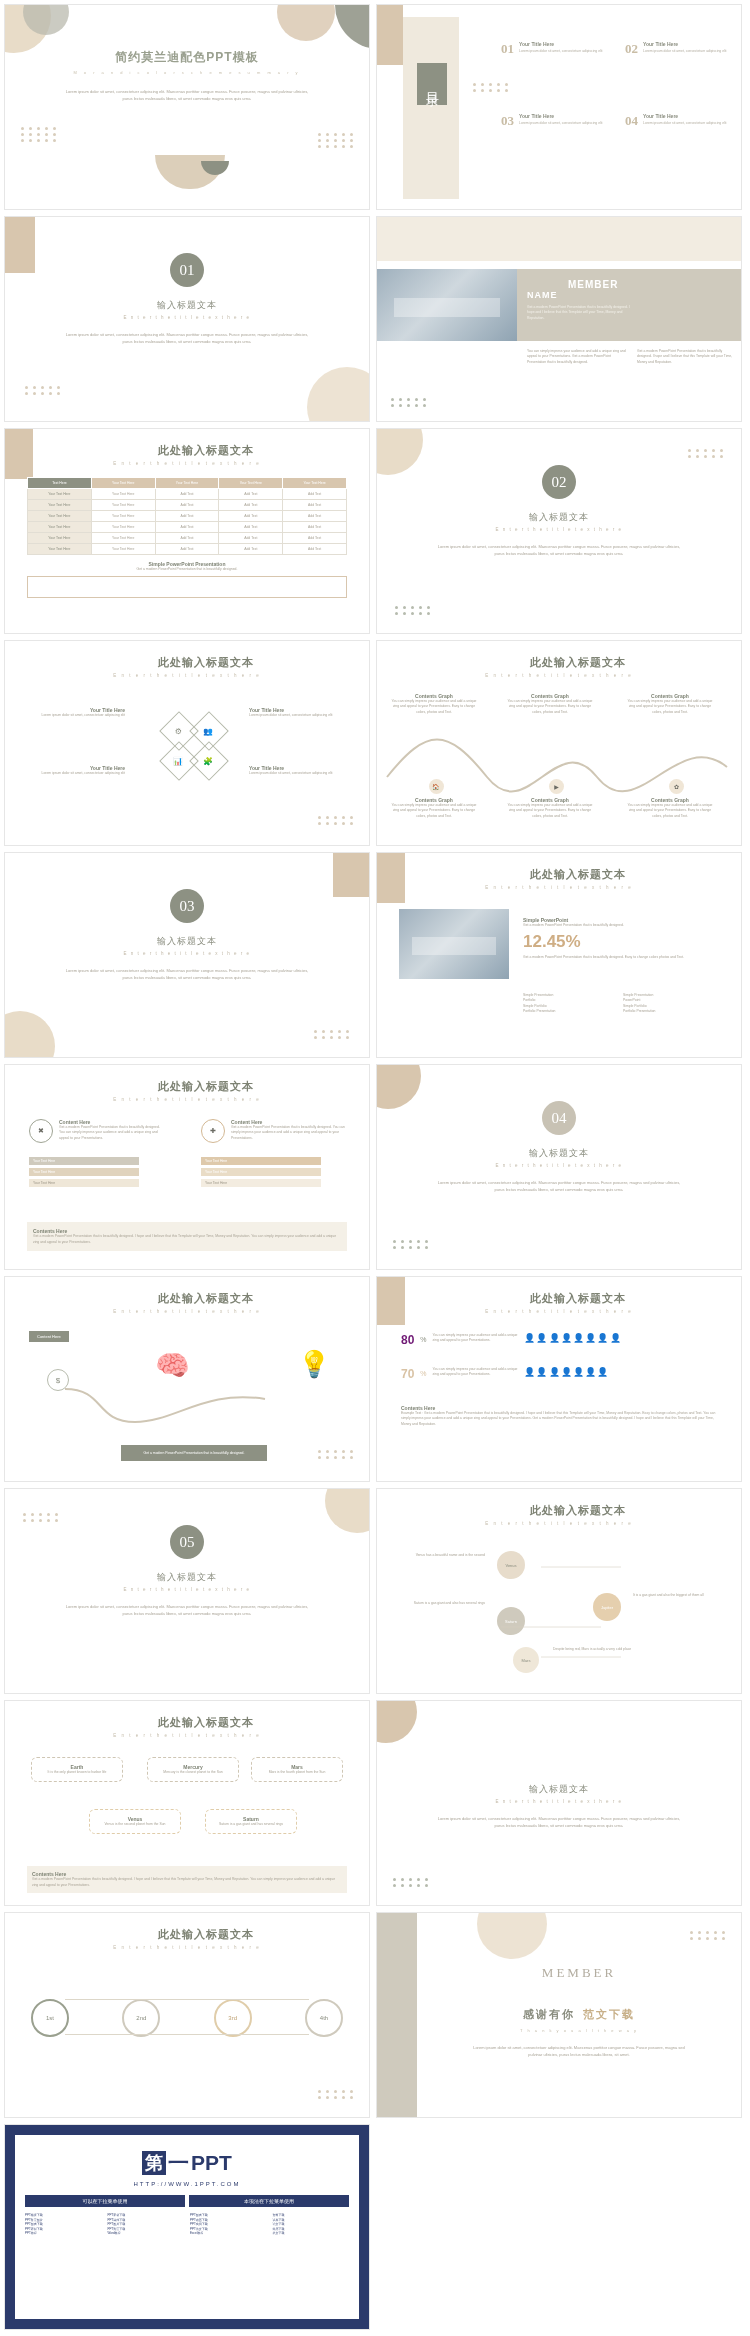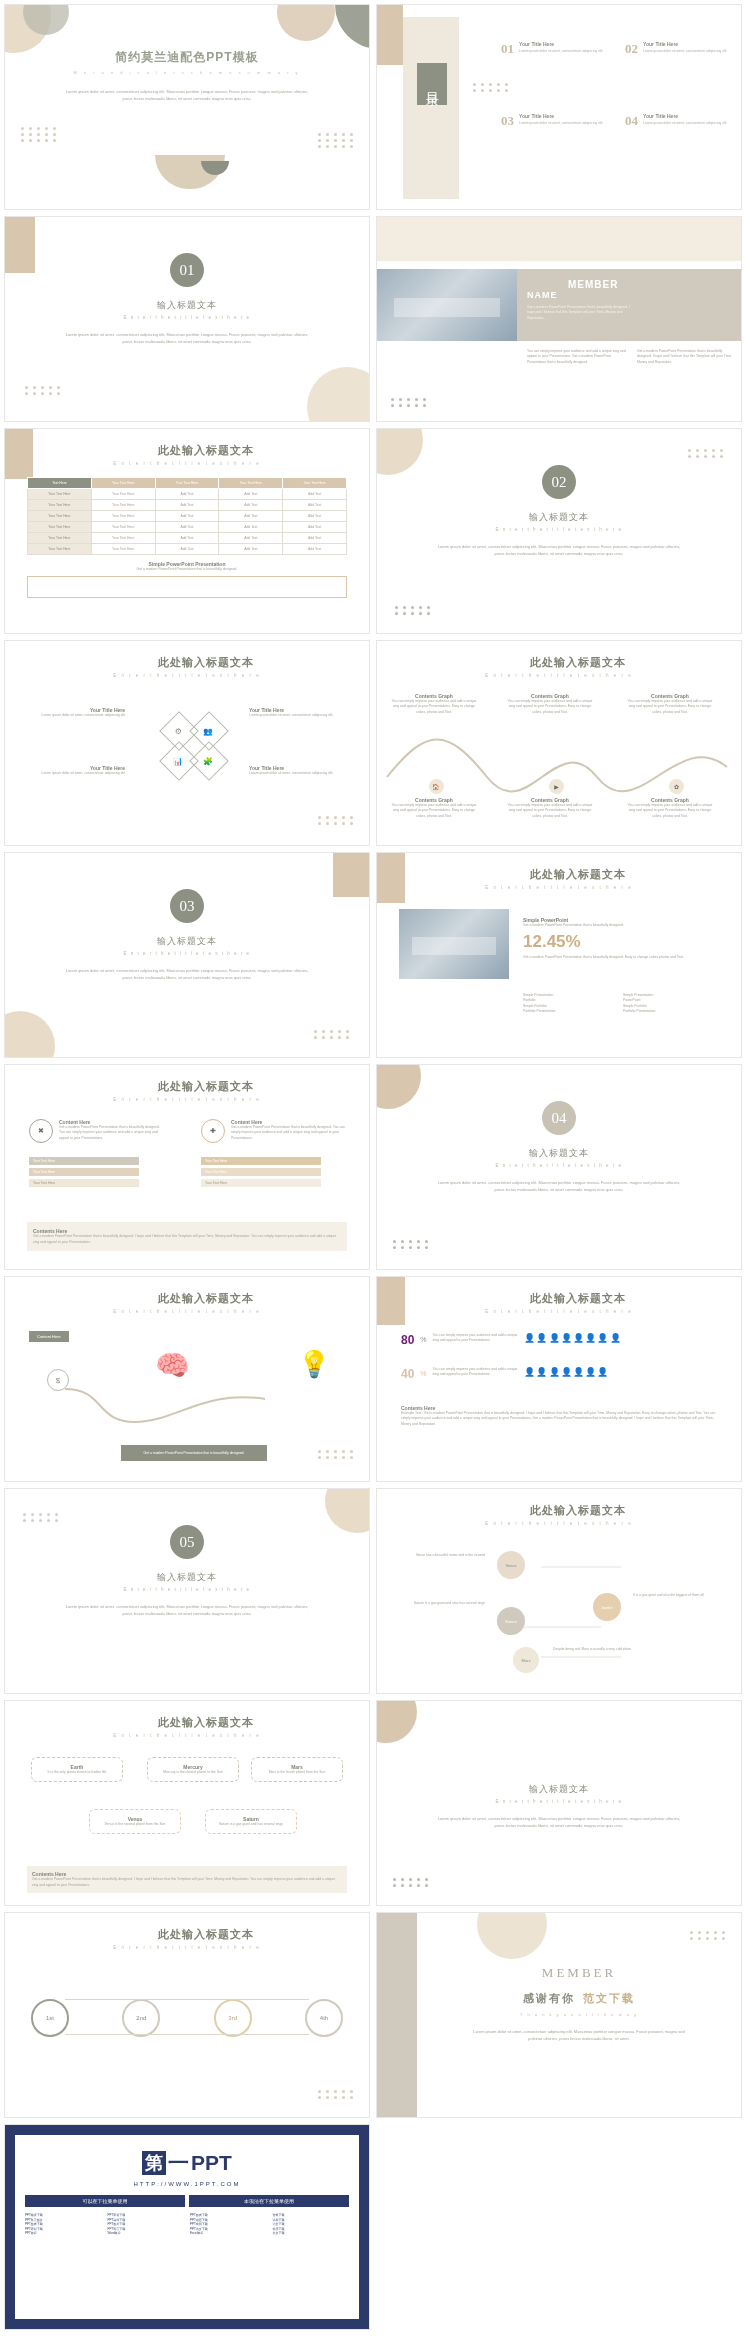--- a/index.html
+++ b/index.html
@@ -514,21 +514,21 @@
     <div class="qtr tan" style="left:0;top:0;width:28px;height:48px;"></div>
     <div class="title-cn" style="padding-top:14px;">此处输入标题文本</div>
     <div class="title-en">E n t e r   t h e   t i t l e   t e x t   h e r e</div>
     <div style="position:absolute;left:24px;top:56px;display:flex;align-items:flex-start;gap:6px;">
       <div style="font-size:12px;color:#701a75;font-weight:bold;">80</div>
       <div style="font-size:7px;color:#8d9183;margin-top:3px;">%</div>
       <div class="tiny" style="width:86px;">You can simply impress your audience and add a unique zing and appeal to your Presentations.</div>
       <div class="ppl" style="color:#9aa08f;">👤👤👤👤👤👤👤👤</div>
     </div>
     <div style="position:absolute;left:24px;top:90px;display:flex;align-items:flex-start;gap:6px;">
-      <div style="font-size:12px;color:#d9c3a5;font-weight:bold;">40</div>
+      <div style="font-size:12px;color:#d9c3a5;font-weight:bold;">70</div>
       <div style="font-size:7px;color:#d9c3a5;margin-top:3px;">%</div>
       <div class="tiny" style="width:86px;">You can simply impress your audience and add a unique zing and appeal to your Presentations.</div>
       <div class="ppl" style="color:#dcc8ac;">👤👤👤👤👤👤👤</div>
     </div>
     <div style="position:absolute;left:24px;right:24px;top:128px;">
       <div class="tiny-h">Contents Here</div>
       <div class="tiny">Example Text : Get a modern PowerPoint Presentation that is beautifully designed. I hope and I believe that this Template will your Time, Money and Reputation. Easy to change colors, photos and Text. You can simply impress your audience and add a unique zing and appeal to your Presentations. Get a modern PowerPoint Presentation that is beautifully designed. I hope and I believe that this Template will your Time, Money and Reputation.</div>
     </div>
   </div>
 
@@ -660,21 +660,21 @@
         <i></i>
         <i></i>
         <i></i>
         <i></i>
         <i></i>
         <i></i>
         <i></i>
       </div>
     <div style="position:absolute;left:60px;right:20px;top:52px;text-align:center;">
       <div style="font-size:13px;color:#b3ada0;letter-spacing:3px;font-family:'Liberation Serif',serif;">MEMBER</div>
-      <div style="display:flex;justify-content:center;gap:8px;margin-top:10px;align-items:flex-end;">
+      <div style="display:flex;justify-content:center;gap:8px;margin-top:26px;align-items:flex-end;">
         <div style="font-size:11px;color:#8a8d7f;font-weight:bold;letter-spacing:2px;">感谢有你</div>
         <div style="font-size:11px;color:#c8b089;font-weight:bold;letter-spacing:2px;">范文下载</div>
       </div>
       <div style="font-size:4px;color:#c4bba9;letter-spacing:2px;margin-top:6px;">T h a n k   y o u   a l l   t h e   w a y</div>
       <div class="body-txt" style="margin-top:12px;padding:0 30px;">Lorem ipsum dolor sit amet, consectetuer adipiscing elit. Maecenas porttitor congue massa. Fusce posuere, magna sed pulvinar ultricies, purus lectus malesuada libero, sit amet.</div>
     </div>
   </div>
 
   <div class="slide lastslide">
     <div style="position:absolute;left:10px;top:10px;right:10px;bottom:10px;background:#ffffff;">

